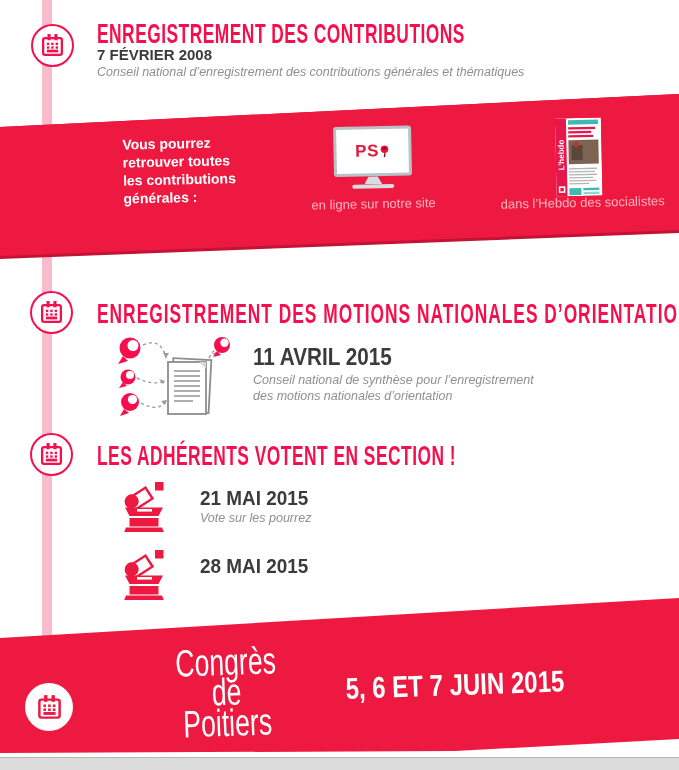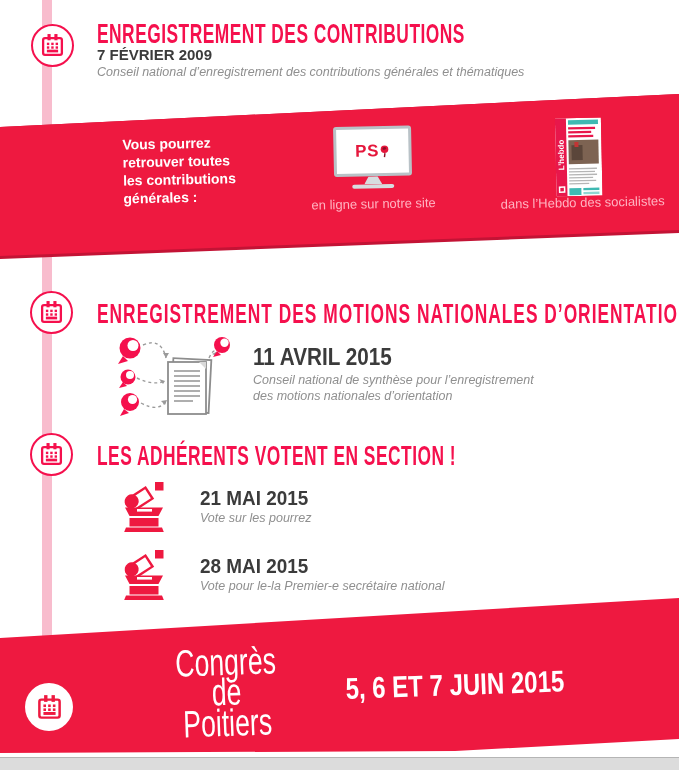--- a/index.html
+++ b/index.html
@@ -112,21 +112,21 @@
           <rect x="15" y="9.3" width="2.3" height="2.3"></rect>
         <rect x="6.6" y="12.8" width="2.3" height="2.3"></rect>
           <rect x="10.8" y="12.8" width="2.3" height="2.3"></rect>
           <rect x="15" y="12.8" width="2.3" height="2.3"></rect>
         <rect x="6.6" y="16" width="10.8" height="2.6"></rect>
       </svg>
     </span>
   </div>
 
   <div class="h-cond" style="left:97px;top:20px;">ENREGISTREMENT DES CONTRIBUTIONS</div>
-  <div class="date-sm" style="left:97px;top:46px;">7 FÉVRIER 2009</div>
+  <div class="date-sm" style="left:97px;top:46px;">7 FÉVRIER 2008</div>
   <div class="desc" style="left:97px;top:64px;">Conseil national d’enregistrement des contributions générales et thématiques</div>
 
   <div class="banner1">
     <div class="shadow"></div>
     <div class="face"></div>
     <div class="content">
       <div class="intro-text">Vous pourrez retrouver toutes les contributions générales :</div>
 
       <div class="monitor">
         <span class="ps">PS</span>
@@ -256,21 +256,20 @@
         <rect x="2" y="9" width="11" height="9" rx="3.5"></rect>
         <path d="M17 15 q2.5-5 5-1.5 q1.2 2.8-2 3.2" fill="none" stroke="#ffffff" stroke-width="1.3"></path>
       </g>
       <path d="M3 25.5 h38 l-4.5 8.5 H7.5 Z"></path>
       <rect x="15" y="27" width="15" height="2.6" fill="#ffffff"></rect>
       <rect x="7.5" y="36" width="29" height="8.5"></rect>
       <path d="M4 45.5 h36 l1.8 4.5 H2.2 Z"></path>
     </svg>
   </div>
   <div class="date-md" style="left:200px;top:554px;">28 MAI 2015</div>
-  <div class="desc" style="left:200px;top:578px;">Vote pour le-la Premier-e secrétaire national</div>
 
   <div class="banner2">
     <div class="face"></div>
     <div class="congress-name">
       <div>Congrès</div>
       <div>de</div>
       <div>Poitiers</div>
     </div>
     <div class="congress-date">5, 6 ET 7 JUIN 2015</div>
   </div>

